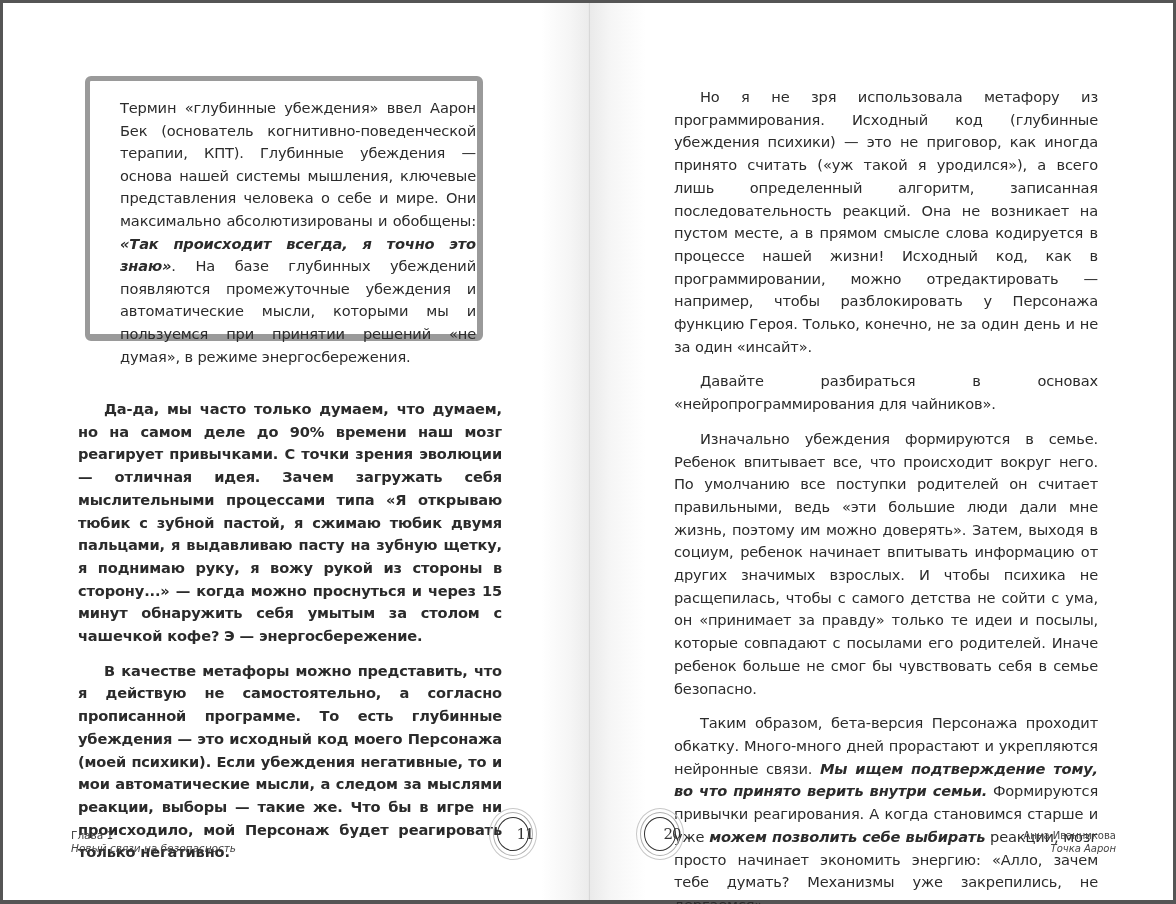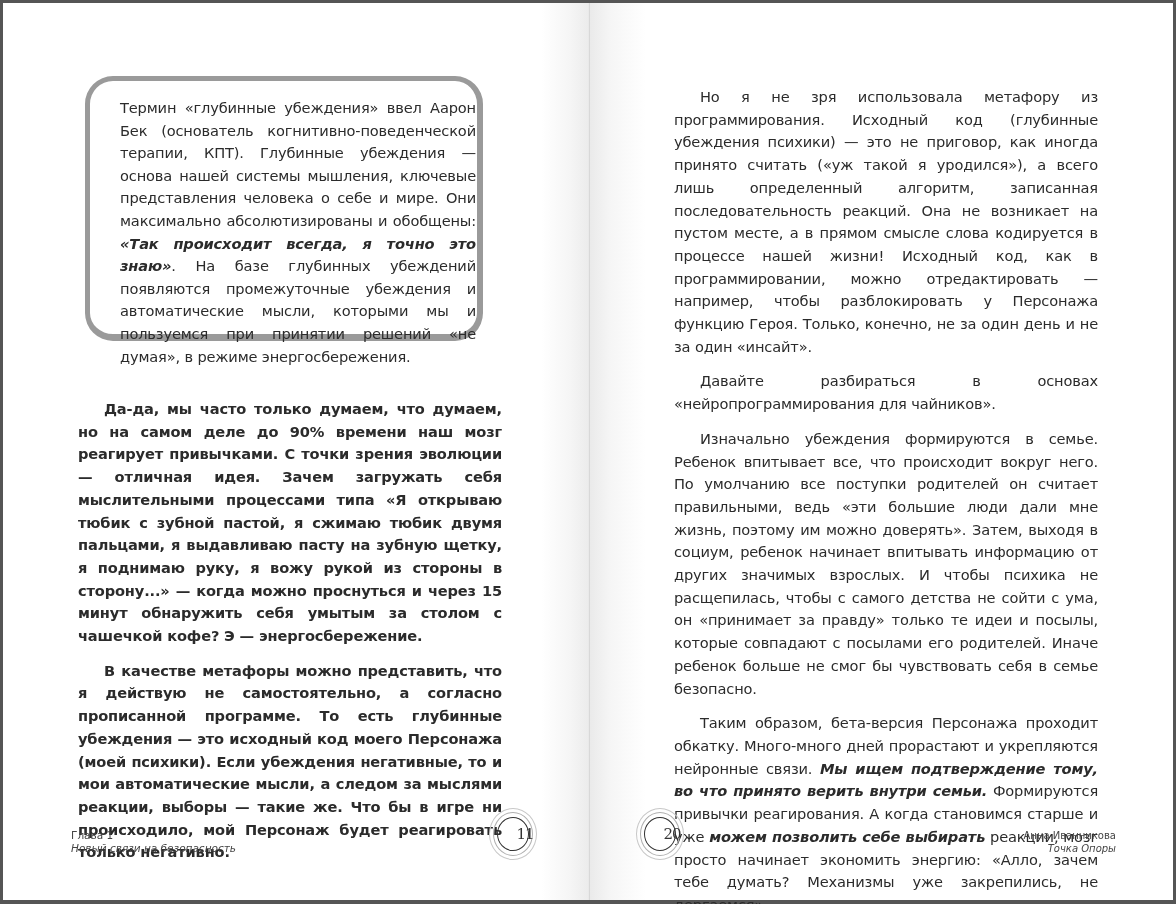--- a/index.html
+++ b/index.html
@@ -31,21 +31,21 @@
   }
 
   
   .callout {
     position: absolute;
     left: 82px; top: 73px;
     width: 398px; height: 265px;
     border: 5px solid #9a9a9a;
     border-bottom-width: 7px;
     border-right-width: 6px;
-    border-radius: 28px;
+    border-radius: 6px;
     box-sizing: border-box;
     padding: 16px 0 0 30px;
   }
   .callout p {
     margin: 0;
     width: 356px;
     font-size: 14.6px;
     line-height: 22.6px;
     text-align: justify;
     color: #2b2b2b;
@@ -133,18 +133,18 @@
 
     <div class="page-num pn-right" style="left:48px;">
       <div class="ring r1"></div>
       <div class="ring r2"></div>
       <div class="ring r3"></div>
       <div class="num">20</div>
     </div>
 
     <div class="footer-right">
       <div>Анна Иванникова</div>
-      <div class="footer-sub">Точка Опоры</div>
+      <div class="footer-sub">Точка Аарон</div>
     </div>
   </div>
 
   <div class="gutter-line"></div>
 </div>
 
 </body></html>

